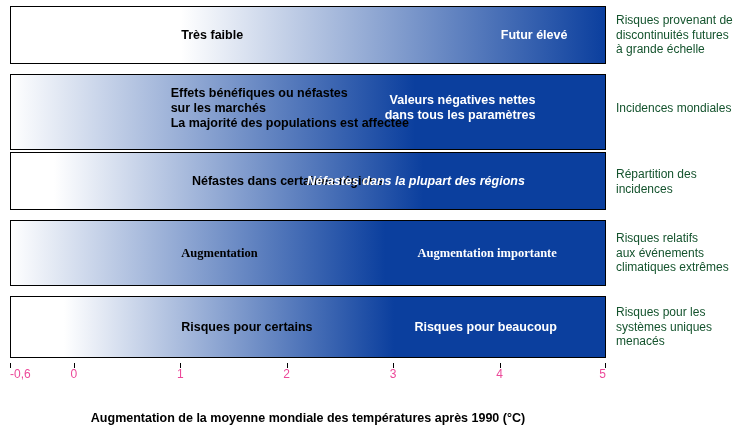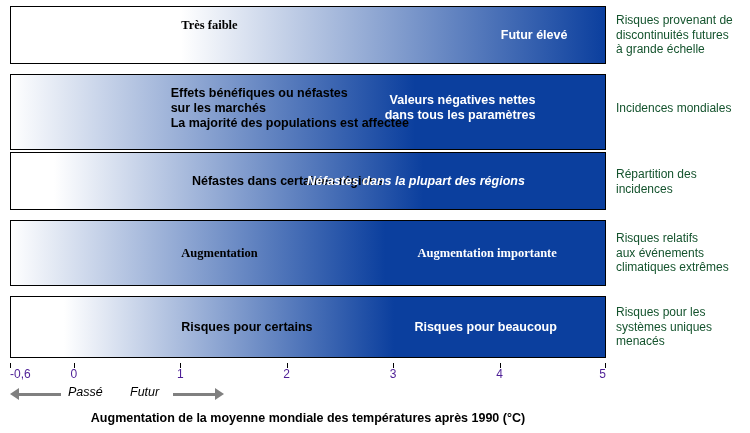--- a/index.html
+++ b/index.html
@@ -70,21 +70,21 @@
     position: absolute;
     top: 0;
     width: 1px;
     height: 5px;
     background: #000000;
   }
   .tick-label {
     position: absolute;
     top: 4px;
     font-size: 12px;
-    color: #4c1d95;
+    color: #ec4899;
     transform: translateX(-50%);
     white-space: nowrap;
   }
 
   
   #timeline {
     position: absolute;
     left: 10px;
     top: 385px;
     width: 300px;
@@ -132,21 +132,21 @@
 </style>
 </head>
 <body>
 
 <div id="root">
 
   <div id="rows-layer">
       <div class="row" style="top: 6px; height: 58px;">
         <div class="row-inner">
           <div class="grad" style="left: 170.286px; right: 0px; background: linear-gradient(to right, rgb(255, 255, 255) 0%, rgb(11, 63, 158) 100%, rgb(11, 63, 158) 100%);"></div>
-          <div class="label dark" style="top: 11px; left: 170.286px; text-align: center; font-family: Liberation Serif, serif;">Très faible</div>
+          <div class="label dark" style="top: 21px; left: 170.286px; text-align: center;">Très faible</div>
           <div class="label light" style="top: 21px; right: 37.5714px; text-align: right;">Futur élevé</div>
         </div>
       </div>
       <div class="row" style="top: 74px; height: 76px;">
         <div class="row-inner">
           <div class="grad" style="left: 0px; right: 0px; background: linear-gradient(to right, rgb(255, 255, 255) 0%, rgb(11, 63, 158) 68%, rgb(11, 63, 158) 100%);"></div>
           <div class="label dark" style="top: 11px; left: 159.643px; text-align: left;">Effets bénéfiques ou néfastes
 sur les marchés
 La majorité des populations est affectée</div>
           <div class="label light" style="top: 18px; right: 69.5px; text-align: right;">Valeurs négatives nettes
@@ -200,24 +200,16 @@
       <div class="tick" style="left: 276.714px;"></div>
       <div class="tick-label" style="left: 276.714px;">2</div>
       <div class="tick" style="left: 383.143px;"></div>
       <div class="tick-label" style="left: 383.143px;">3</div>
       <div class="tick" style="left: 489.571px;"></div>
       <div class="tick-label" style="left: 489.571px;">4</div>
       <div class="tick" style="left: 595px;"></div>
       <div class="tick-label" style="transform: translateX(-100%); left: 596px;">5</div>
     </div>
 
-  <div id="timeline">
-    <div class="arrow-head left" style="left:0px;"></div>
-    <div class="arrow-line" style="left:9px; width:42px;"></div>
-    <div class="tl-text" style="left: 58px;">Passé</div>
-    <div class="tl-text" style="left: 120px;">Futur</div>
-    <div class="arrow-line" style="left: 163px; width: 42px;"></div>
-    <div class="arrow-head right" style="left: 205px;"></div>
-  </div>
 
   <div id="xlabel">Augmentation de la moyenne mondiale des températures après 1990 (°C)</div>
 
 </div>
 
 </body></html>

